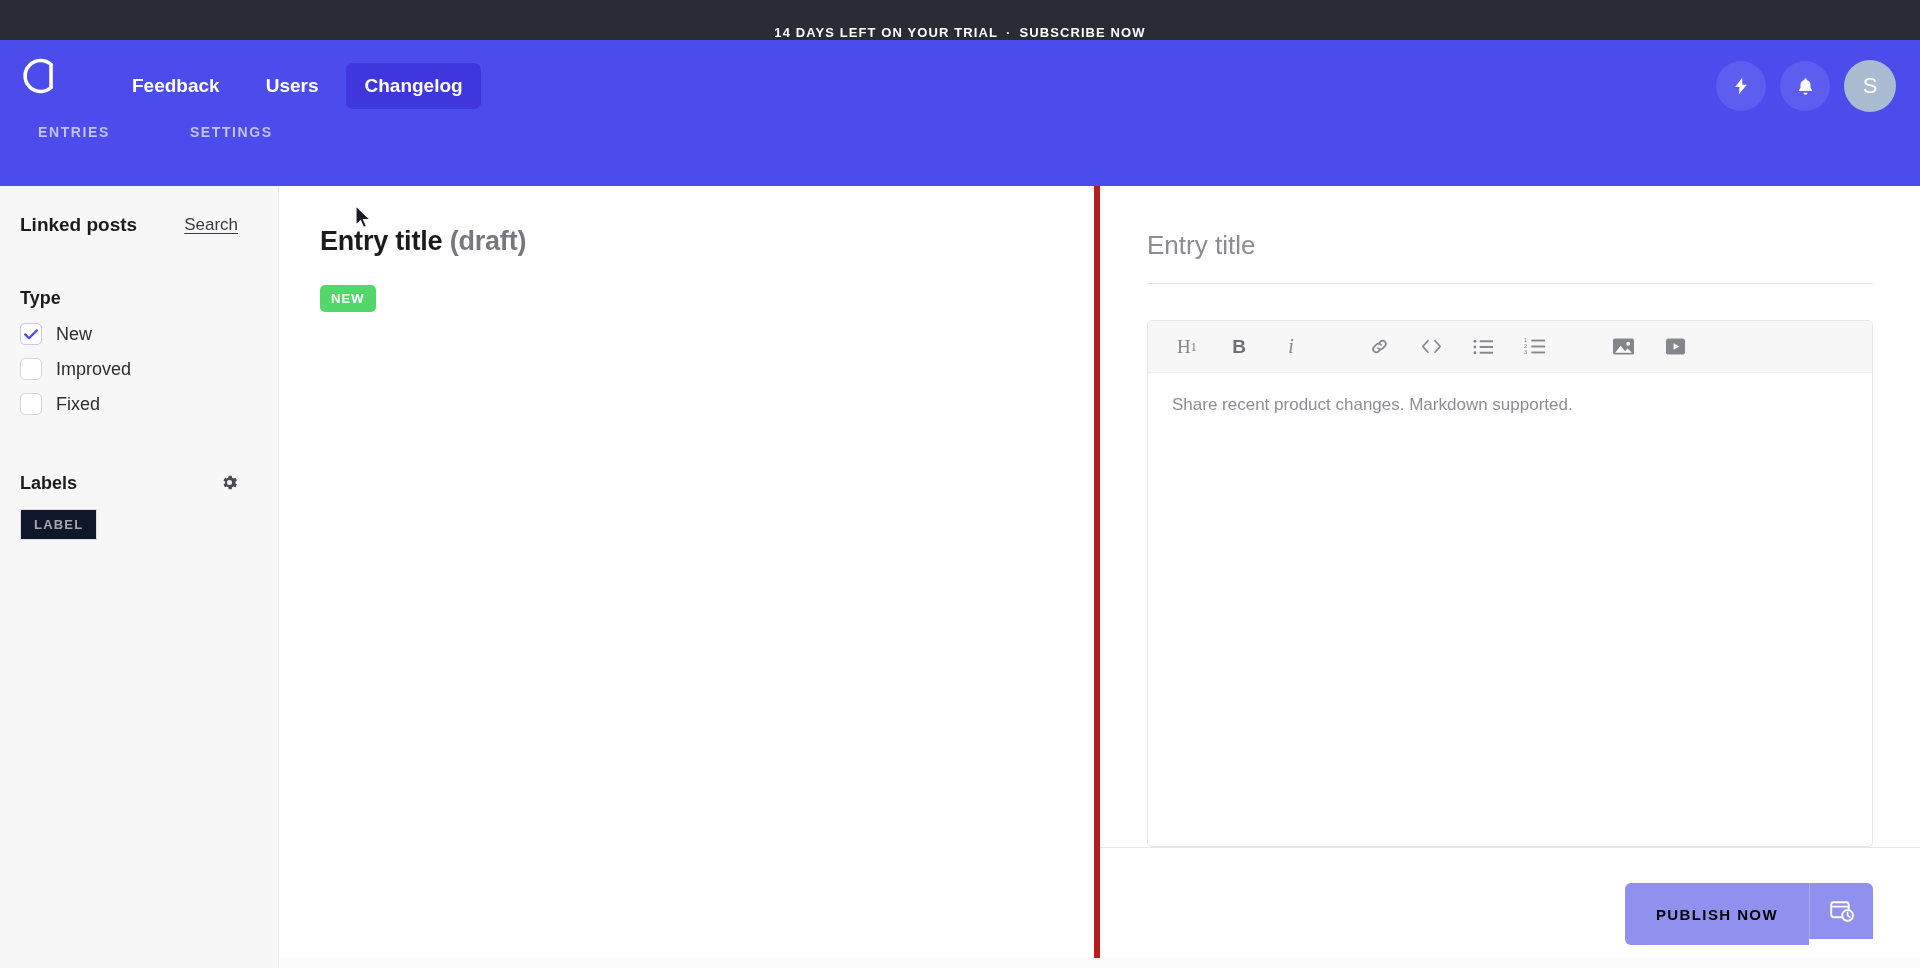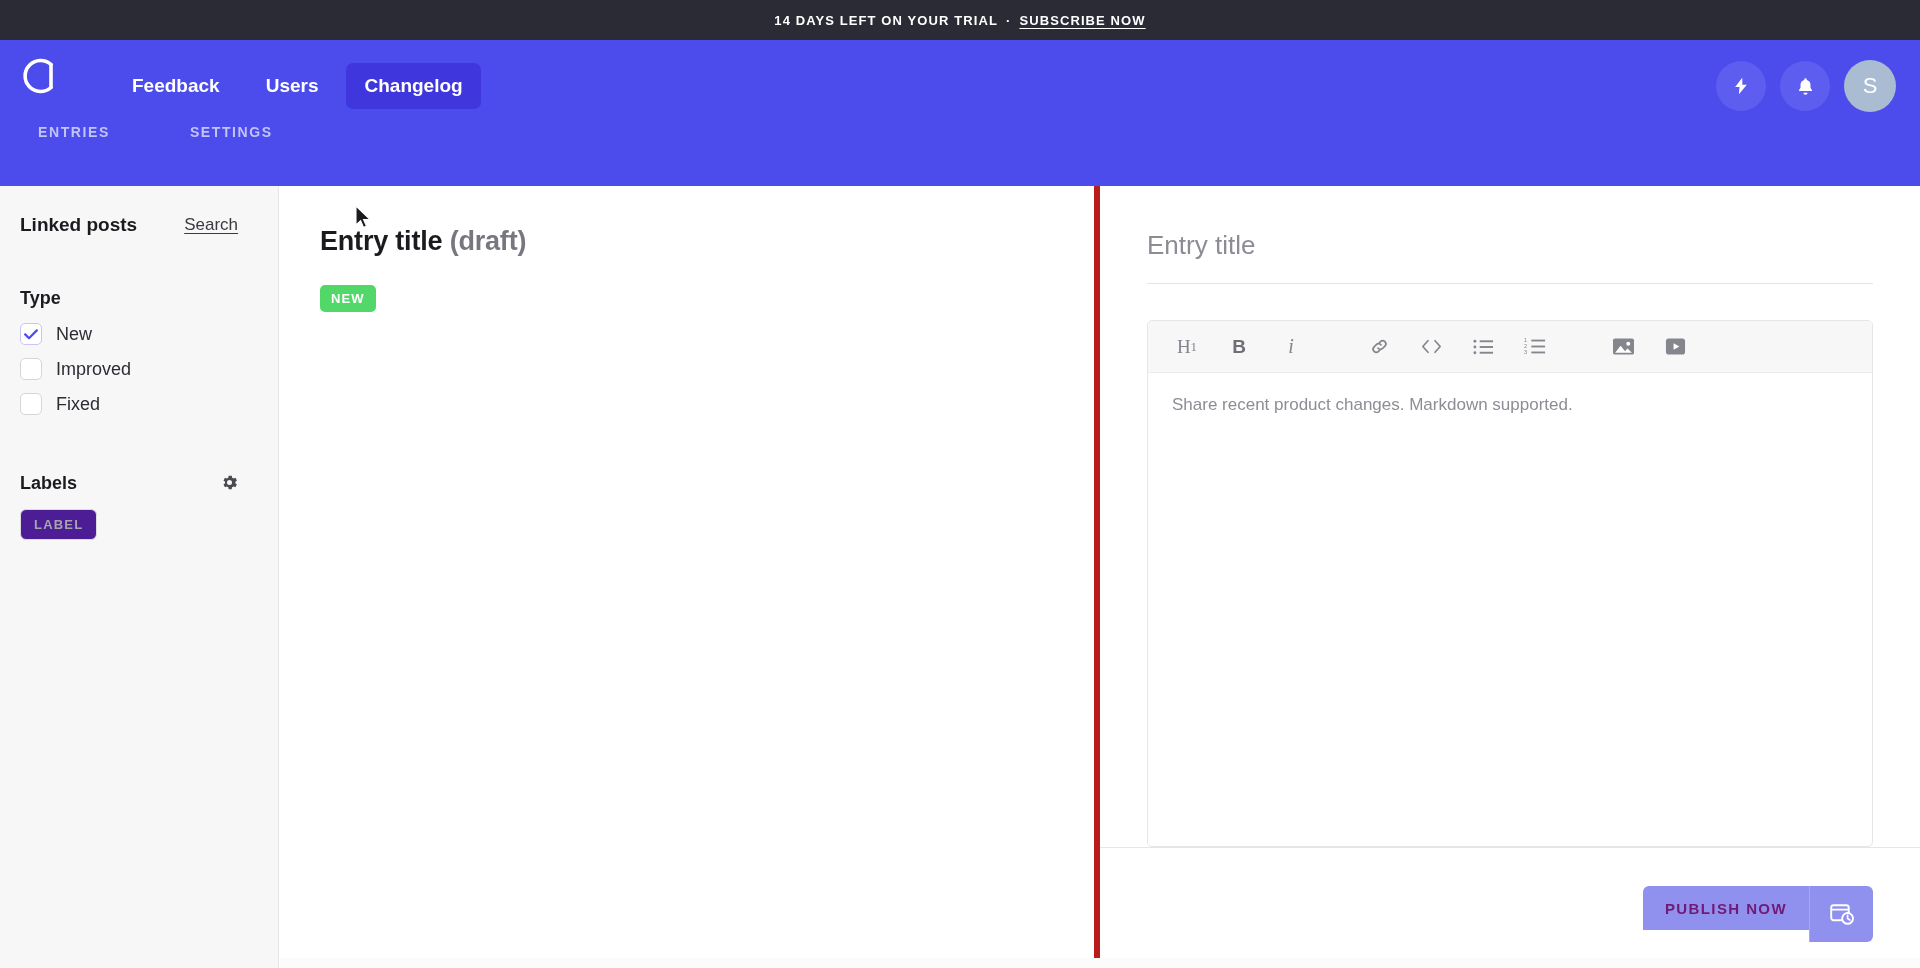--- a/index.html
+++ b/index.html
@@ -11,21 +11,21 @@
     background: #ffffff;
     -webkit-font-smoothing: antialiased;
   }
 
   
   .trial-banner {
     height: 40px;
     background: #2b2b35;
     color: #ffffff;
     display: flex;
-    align-items: center;
+    align-items: flex-end;
     justify-content: center;
     font-size: 13px;
     font-weight: bold;
     letter-spacing: 1.1px;
   }
   .trial-banner .sep { margin: 0 8px; }
   .trial-link {
     color: #ffffff;
     text-decoration: underline;
     text-underline-offset: 3px;
@@ -179,27 +179,27 @@
     margin-left: 143px;
     cursor: pointer;
     color: #4a4a52;
     display: flex;
   }
   .label-chip {
     display: inline-flex;
     align-items: center;
     justify-content: center;
     border: 1px solid #dcdcdf;
-    border-radius: 6px;
+    border-radius: 1px;
     padding: 7px 13px;
     font-size: 13px;
     font-weight: bold;
     letter-spacing: 1.2px;
     color: #a5a5ad;
-    background: #4c1d95;
+    background: #0f172a;
     cursor: pointer;
   }
 
   
   .preview {
     flex: 0 0 821px;
     width: 821px;
     border-right: 6px solid #b91c1c;
     padding: 40px 0 0 41px;
     position: relative;
@@ -311,28 +311,28 @@
     padding: 0 47px;
   }
   .publish-group {
     display: flex;
     align-items: stretch;
     border-radius: 6px;
     overflow: hidden;
   }
   .publish-btn {
     background: #9091ef;
-    color: #701a75;
+    color: #000000;
     border: none;
     font-family: "Liberation Sans", sans-serif;
     font-size: 15px;
     font-weight: bold;
     letter-spacing: 1.4px;
-    padding: 0 22px;
-    height: 44px;
+    padding: 0 31px;
+    height: 62px;
     cursor: pointer;
   }
   .schedule-btn {
     background: #9091ef;
     border: none;
     border-left: 1px solid #a8a9f3;
     width: 64px;
     height: 56px;
     display: flex;
     align-items: center;

